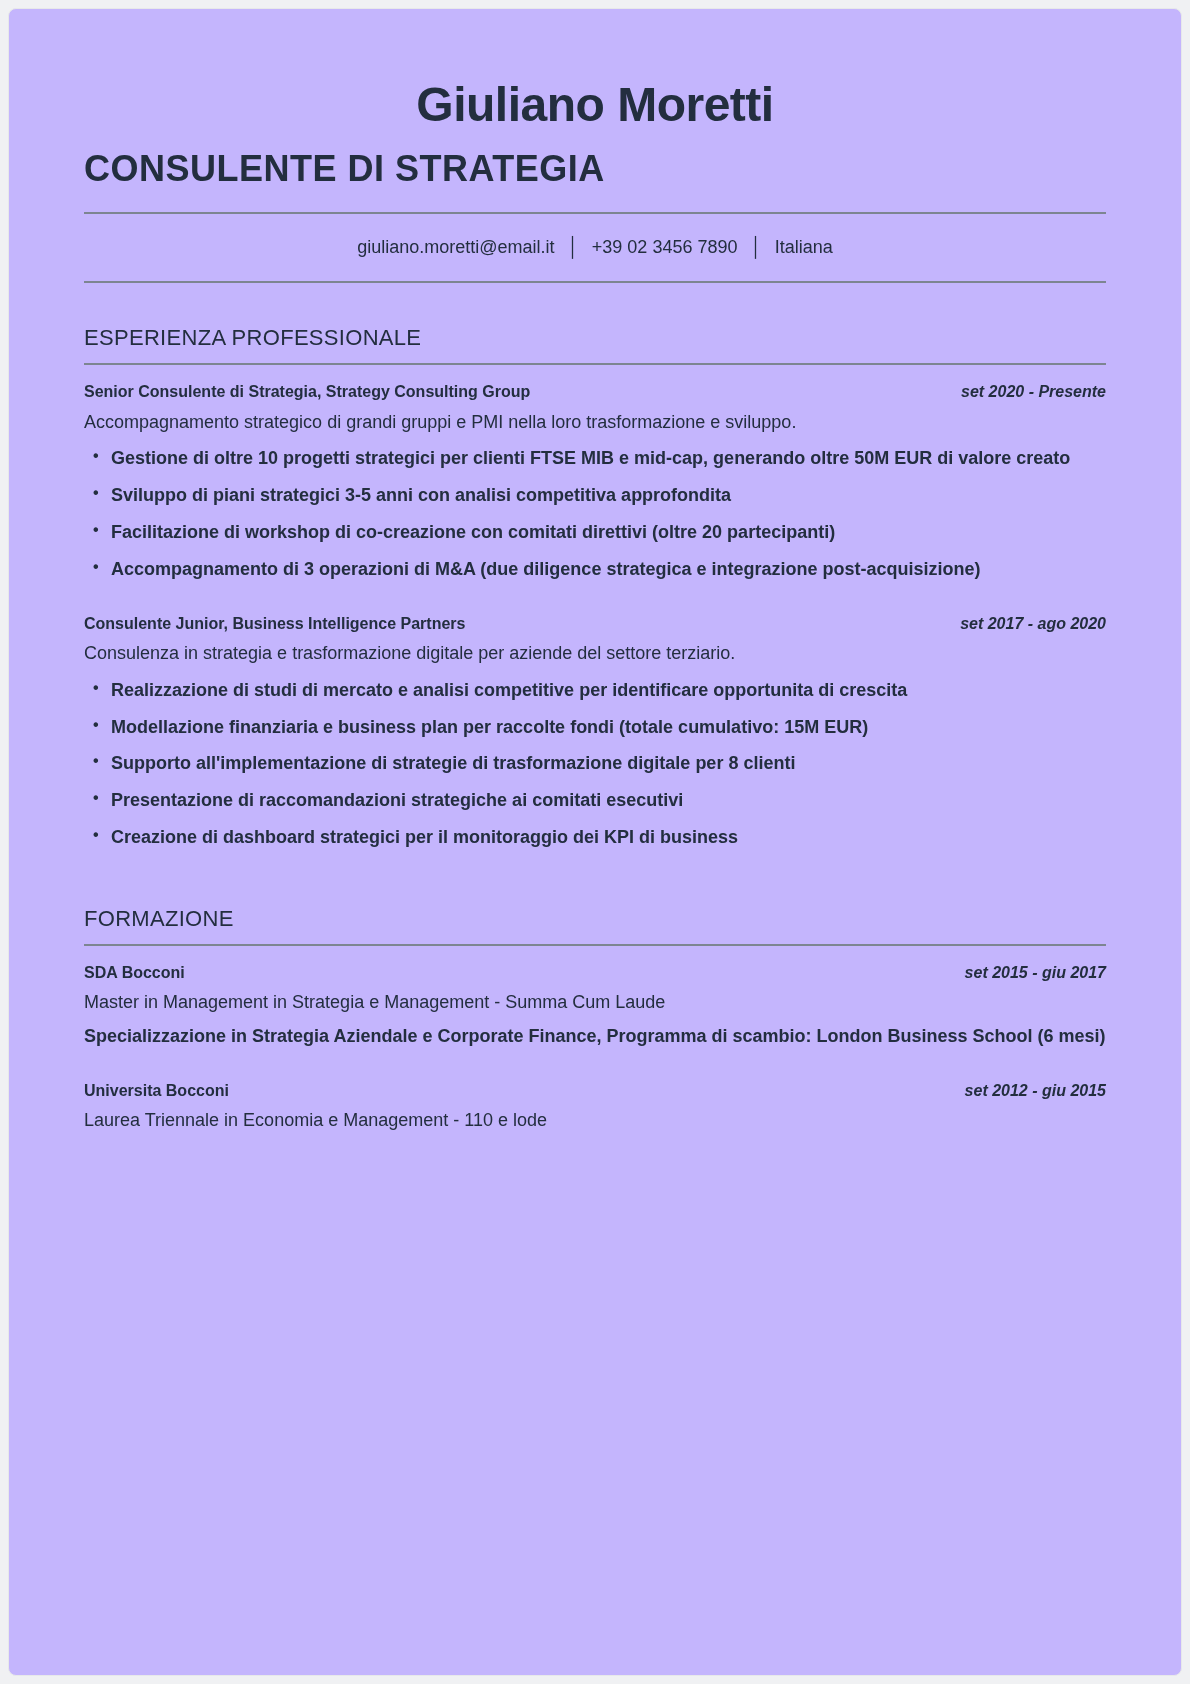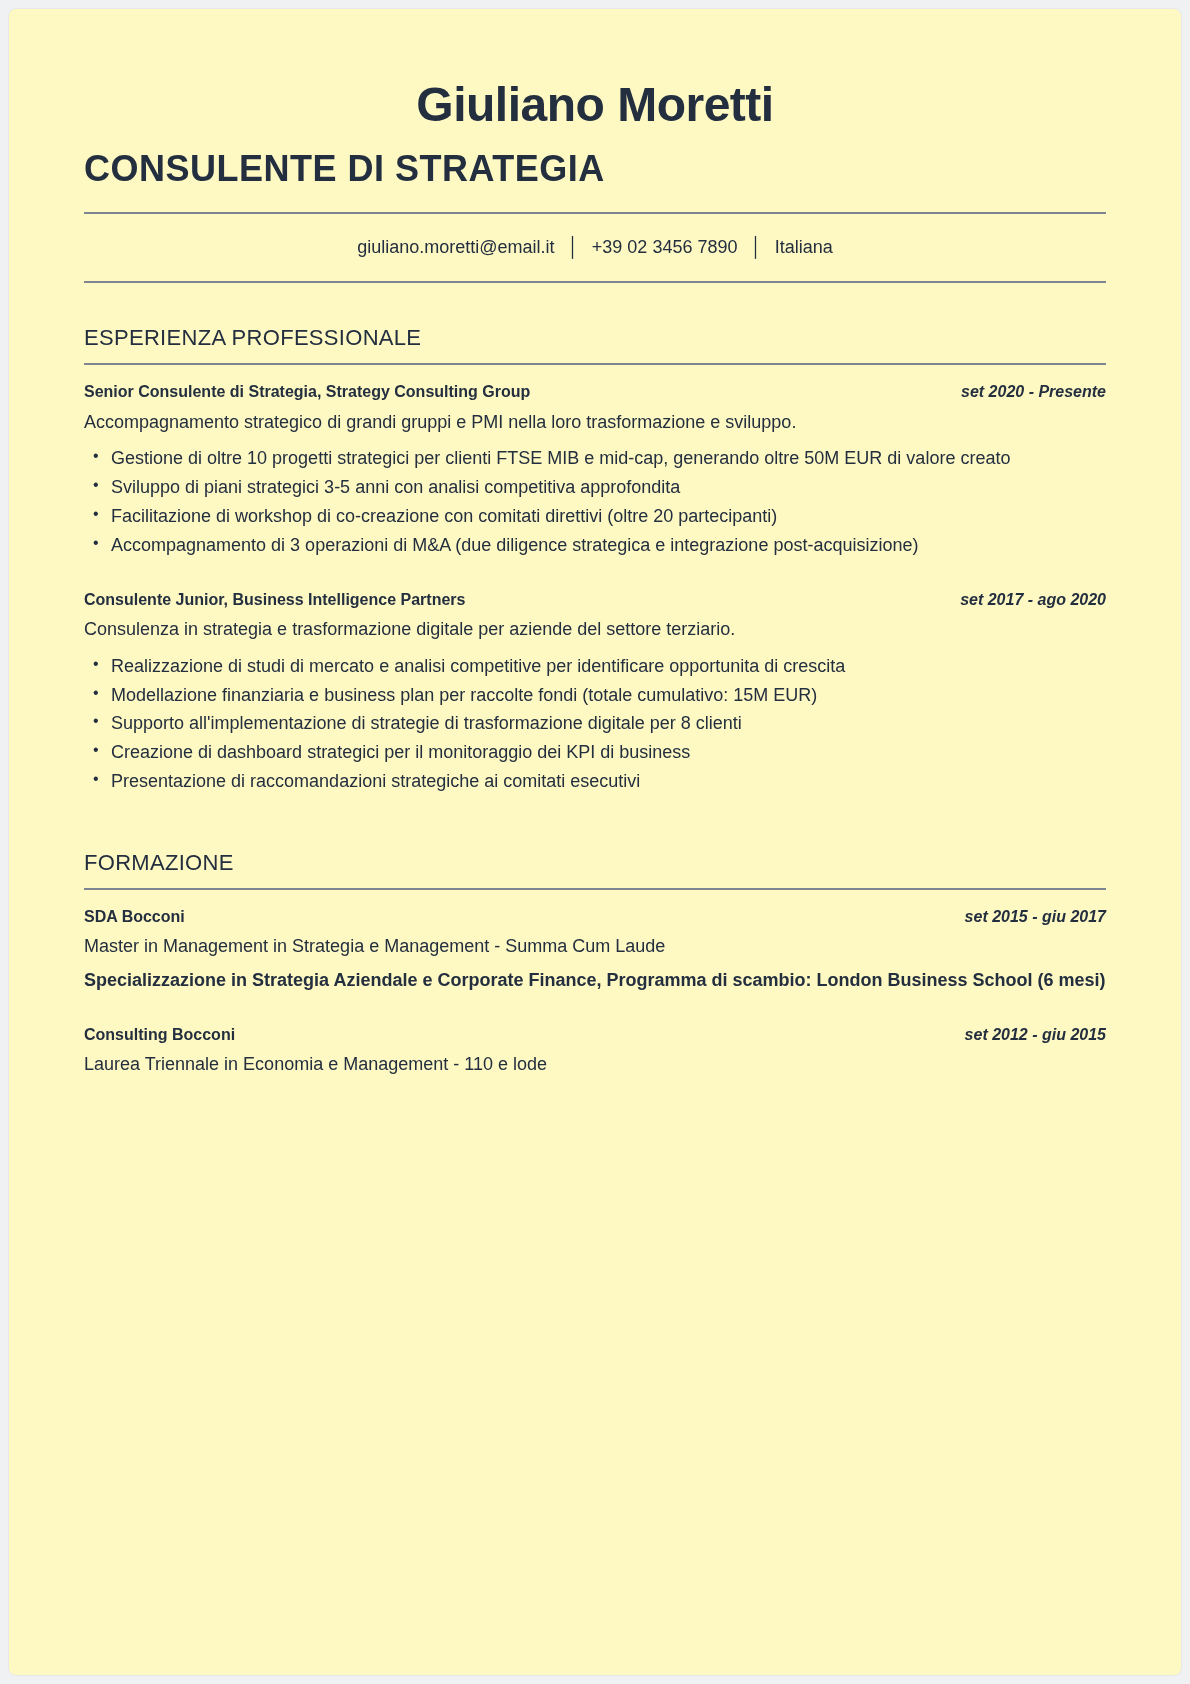--- a/index.html
+++ b/index.html
@@ -7,21 +7,21 @@
     width: 1190px;
     height: 1684px;
     background: #f0f1f3;
     font-family: "Liberation Sans", sans-serif;
     color: #232e3f;
   }
   .page {
     position: absolute;
     top: 8px; left: 8px;
     width: 1174px; height: 1668px;
-    background: #fef9c3;
+    background: #c4b5fd;
     border: 1px solid #e7e8ea;
     border-radius: 8px;
     overflow: hidden;
   }
   .content {
     padding: 68px 75px 0 75px;
   }
   .candidate-name {
     text-align: center;
     font-size: 48px;
@@ -82,21 +82,22 @@
   .entry-details { margin-top: 6px; font-weight: bold; }
   .bullet-list {
     list-style: none;
     margin-top: 8px;
   }
   .bullet-list li {
     position: relative;
     padding-left: 27px;
     font-size: 18px;
     line-height: 1.6;
-    font-weight: 400;
+    font-weight: 700;
+    margin-top: 8px;
   }
   .bullet-list li::before {
     content: "\2022";
     position: absolute;
     left: 9px;
     top: -1px;
     font-size: 16px;
   }
   .section-education { margin-top: 54px; }
 </style>
@@ -137,42 +138,42 @@
       <article class="entry">
         <div class="entry-row">
           <span class="entry-title">Consulente Junior, Business Intelligence Partners</span>
           <span class="entry-dates">set 2017 - ago 2020</span>
         </div>
         <p class="entry-summary">Consulenza in strategia e trasformazione digitale per aziende del settore terziario.</p>
         <ul class="bullet-list">
           <li>Realizzazione di studi di mercato e analisi competitive per identificare opportunita di crescita</li>
           <li>Modellazione finanziaria e business plan per raccolte fondi (totale cumulativo: 15M EUR)</li>
           <li>Supporto all'implementazione di strategie di trasformazione digitale per 8 clienti</li>
+          <li>Presentazione di raccomandazioni strategiche ai comitati esecutivi</li>
           <li>Creazione di dashboard strategici per il monitoraggio dei KPI di business</li>
-          <li>Presentazione di raccomandazioni strategiche ai comitati esecutivi</li>
         </ul>
       </article>
     </section>
 
     <section class="section section-education">
       <h2 class="section-heading">FORMAZIONE</h2>
       <div class="rule"></div>
 
       <article class="entry">
         <div class="entry-row">
           <span class="entry-title">SDA Bocconi</span>
           <span class="entry-dates">set 2015 - giu 2017</span>
         </div>
         <p class="entry-degree">Master in Management in Strategia e Management - Summa Cum Laude</p>
         <p class="entry-details">Specializzazione in Strategia Aziendale e Corporate Finance, Programma di scambio: London Business School (6 mesi)</p>
       </article>
 
       <article class="entry">
         <div class="entry-row">
-          <span class="entry-title">Consulting Bocconi</span>
+          <span class="entry-title">Universita Bocconi</span>
           <span class="entry-dates">set 2012 - giu 2015</span>
         </div>
         <p class="entry-degree">Laurea Triennale in Economia e Management - 110 e lode</p>
       </article>
     </section>
 
   </div>
 </div>
 
 </body></html>

